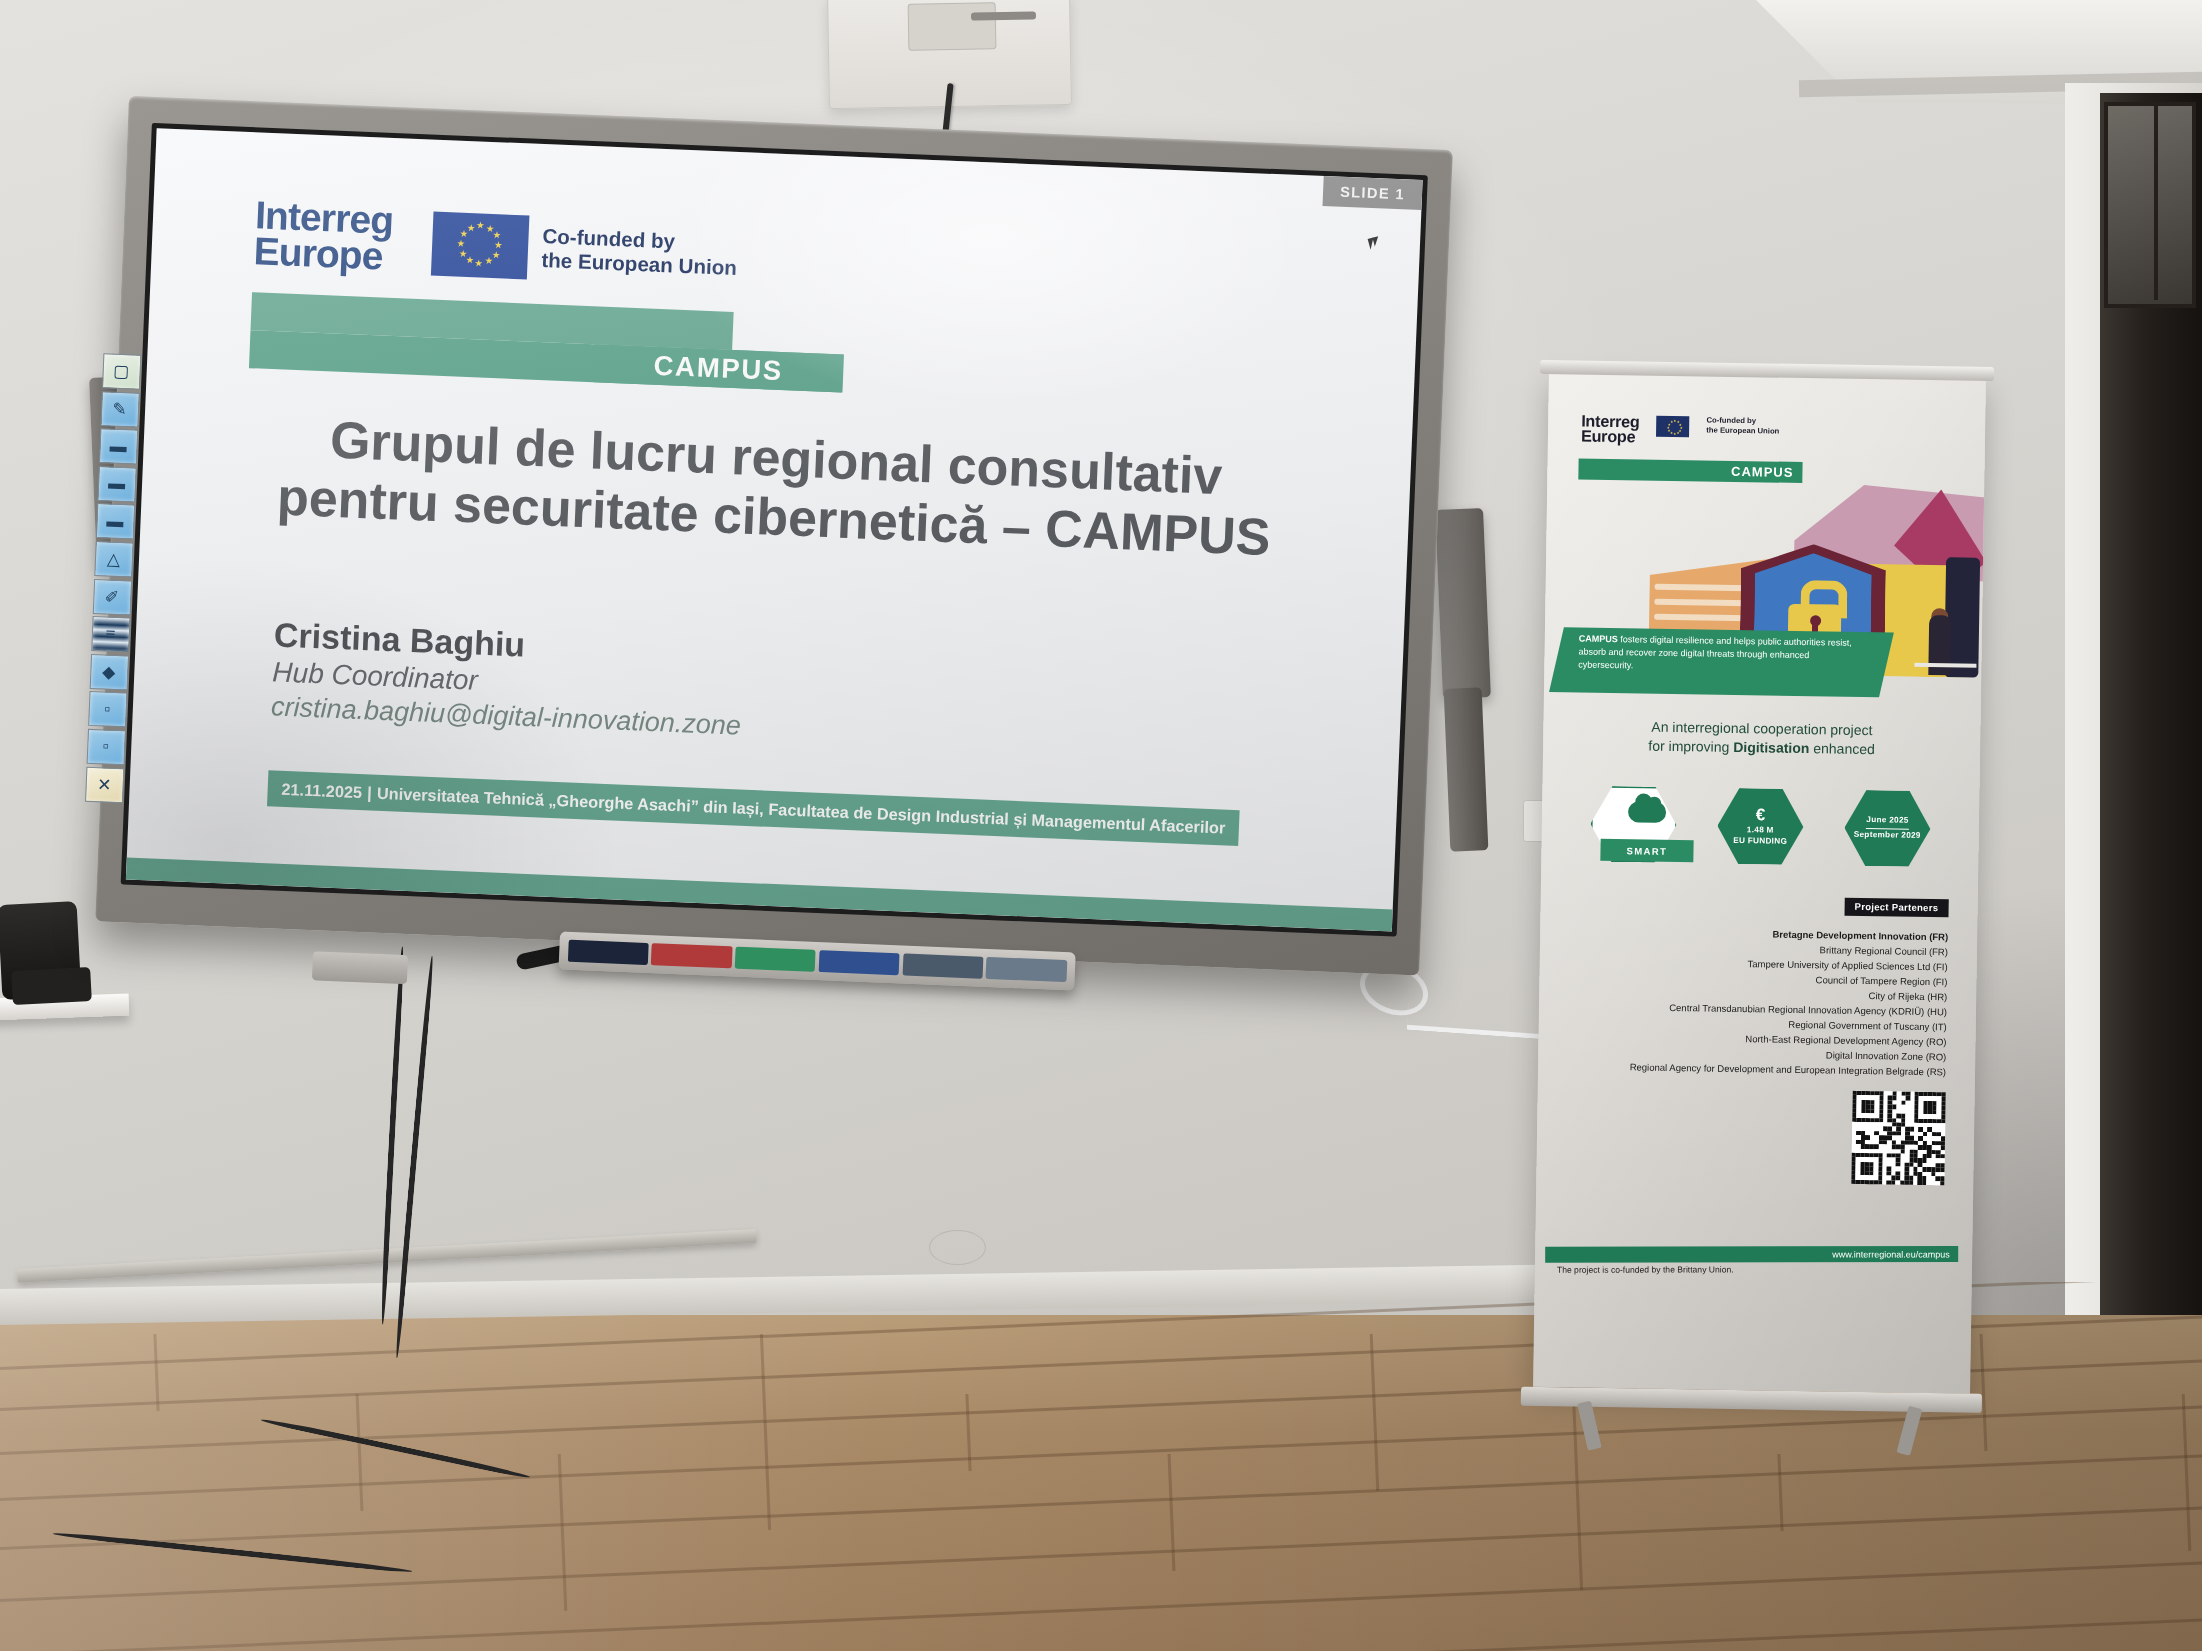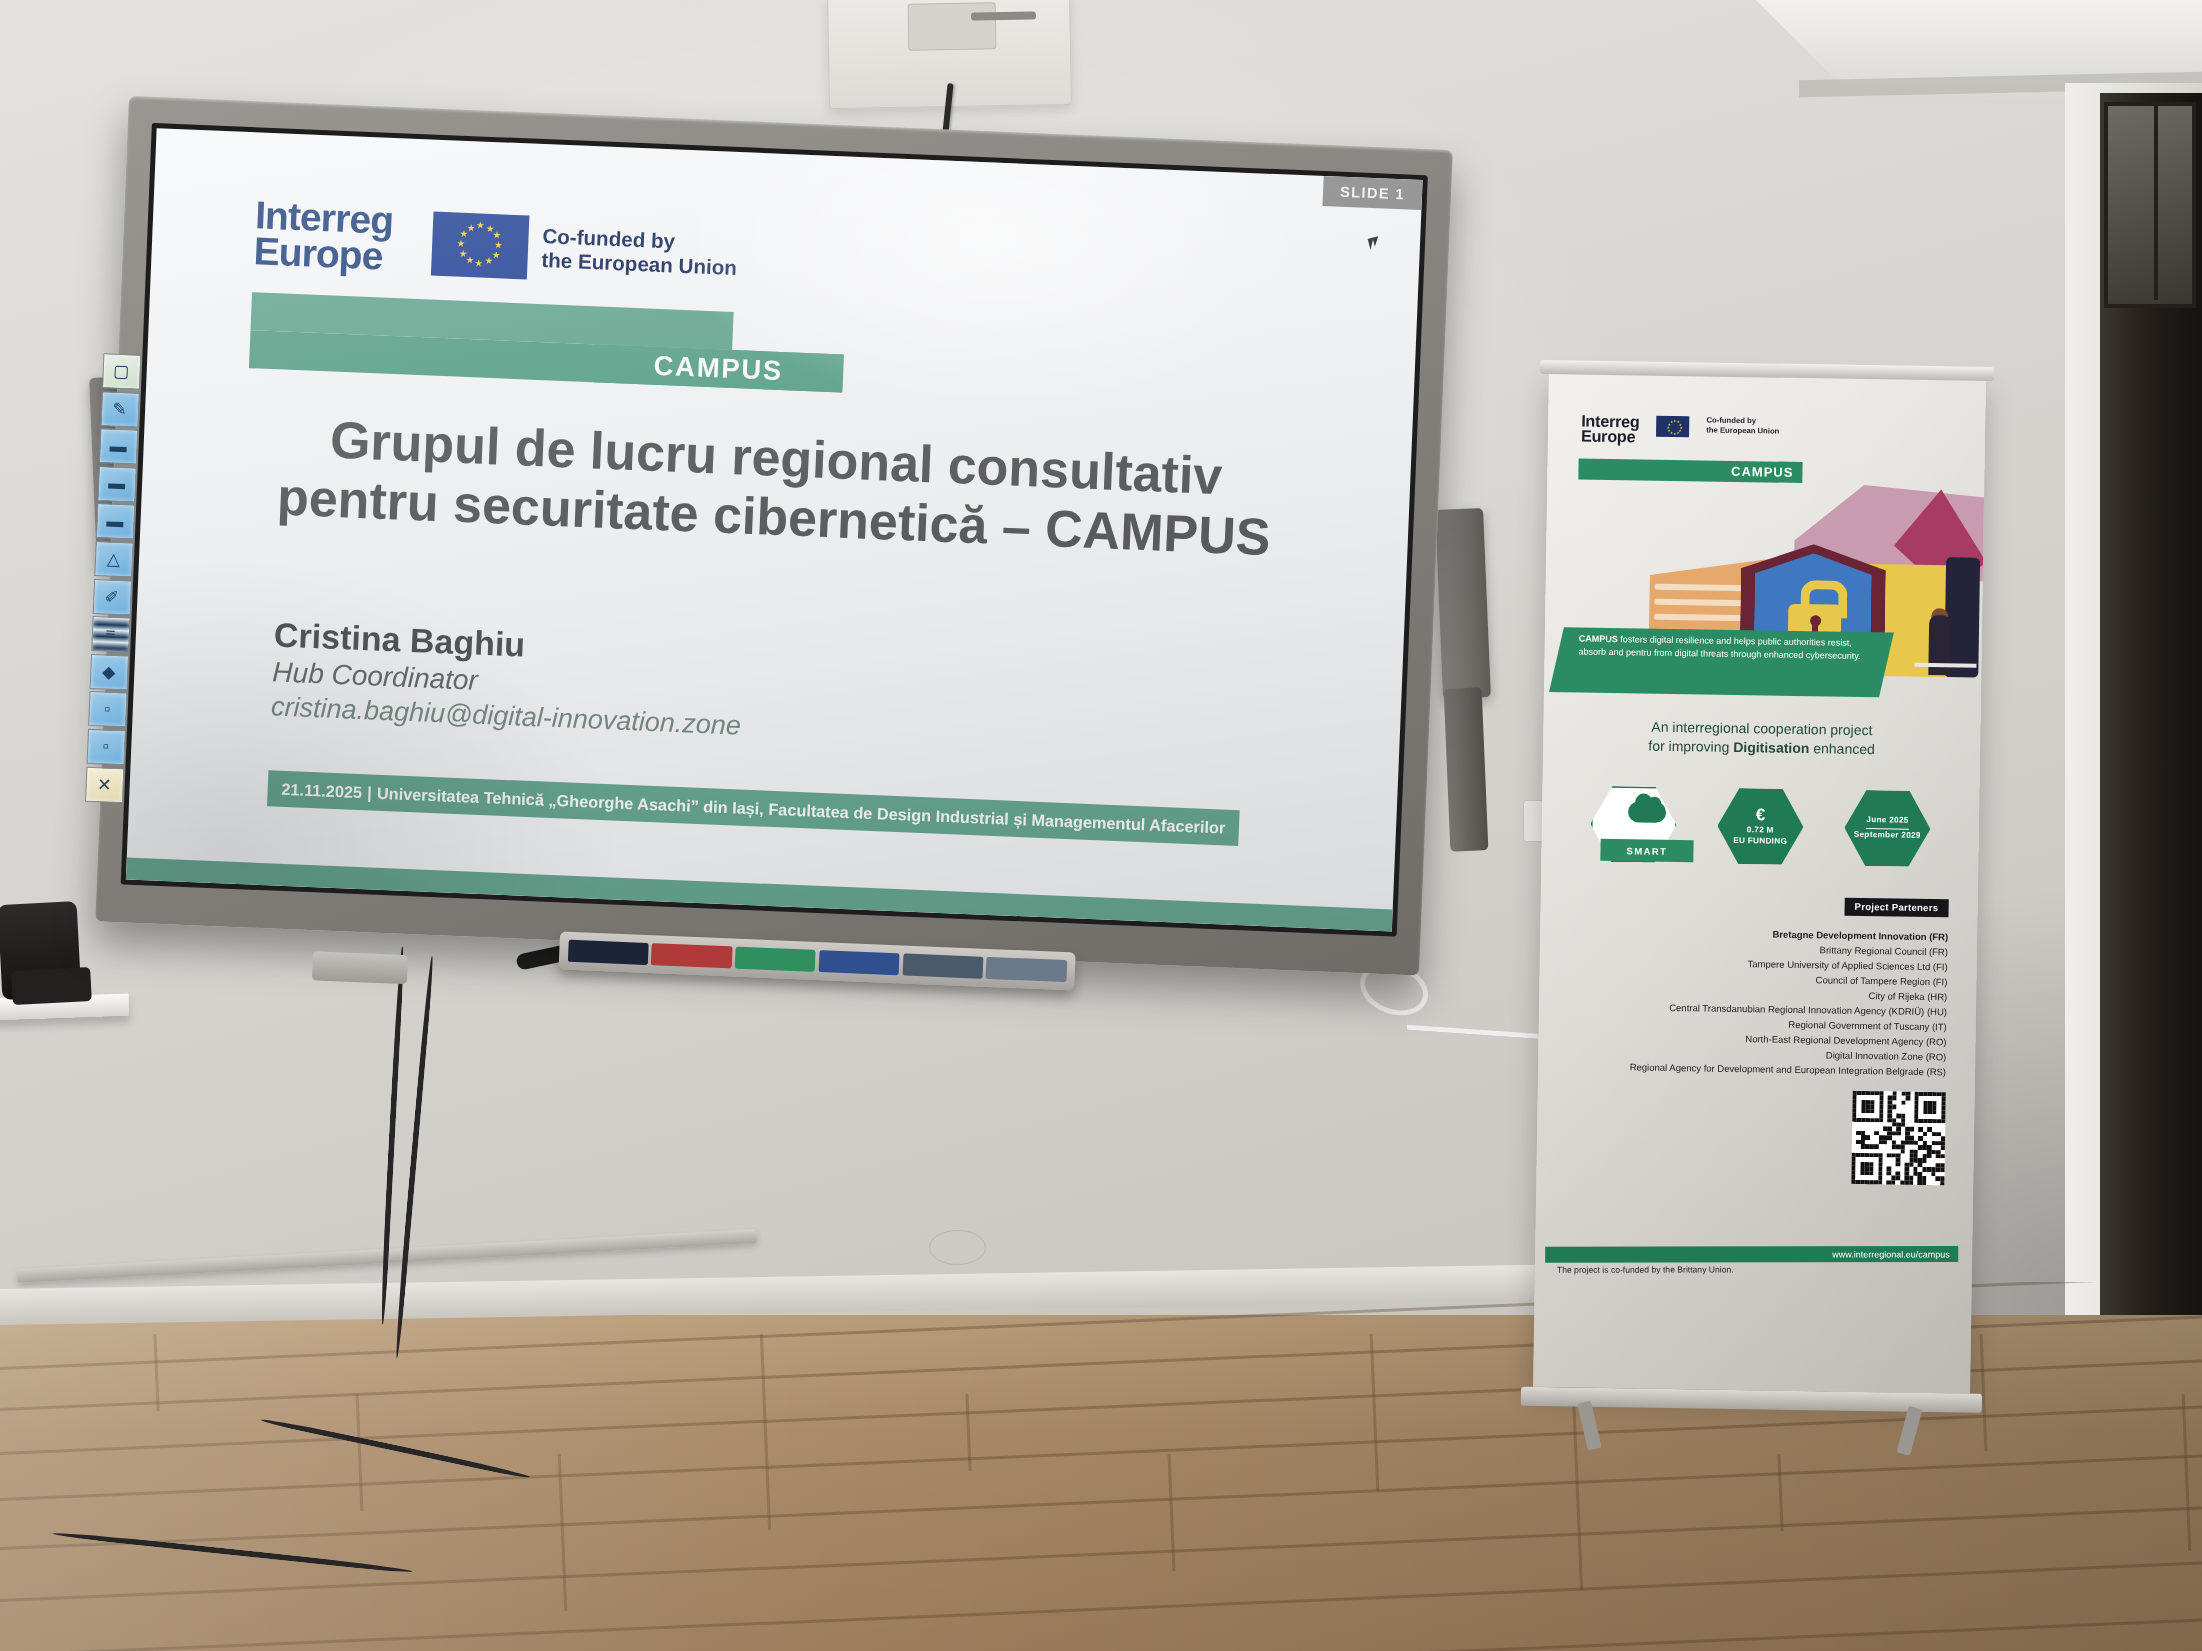--- a/index.html
+++ b/index.html
@@ -491,35 +491,35 @@
       <div class="lock-b"></div>
       <div class="lock-k"></div>
       <div class="lock-k2"></div>
       <div class="person-top"></div>
       <div class="person-fig"></div>
       <div class="desk"></div>
     </div>
 
     <div class="bn-captionbar"></div>
     <div class="bn-caption">
-      <b>CAMPUS</b><span> fosters digital resilience and helps public authorities resist, absorb and pentru from digital threats through enhanced cybersecurity.</span>
+      <b>CAMPUS</b><span> fosters digital resilience and helps public authorities resist, absorb and recover zone digital threats through enhanced cybersecurity.</span>
     </div>
 
     <div class="bn-lead">
       <div>An interregional cooperation project</div>
       <div>
         <span>for improving </span><b>Digitisation</b><span> enhanced</span>
       </div>
     </div>
 
     <div class="hexrow">
       <div class="hex outline"></div>
       <div class="hex">
         <span class="big">€</span>
-        <span class="sm">0.72 M</span>
+        <span class="sm">1.48 M</span>
         <span class="sm">EU FUNDING</span>
       </div>
       <div class="hex">
         <span class="sm u">June 2025</span>
         <span class="sm">September 2029</span>
       </div>
     </div>
     <div class="cloud"></div>
     <div class="smart-tag">SMART</div>
 

